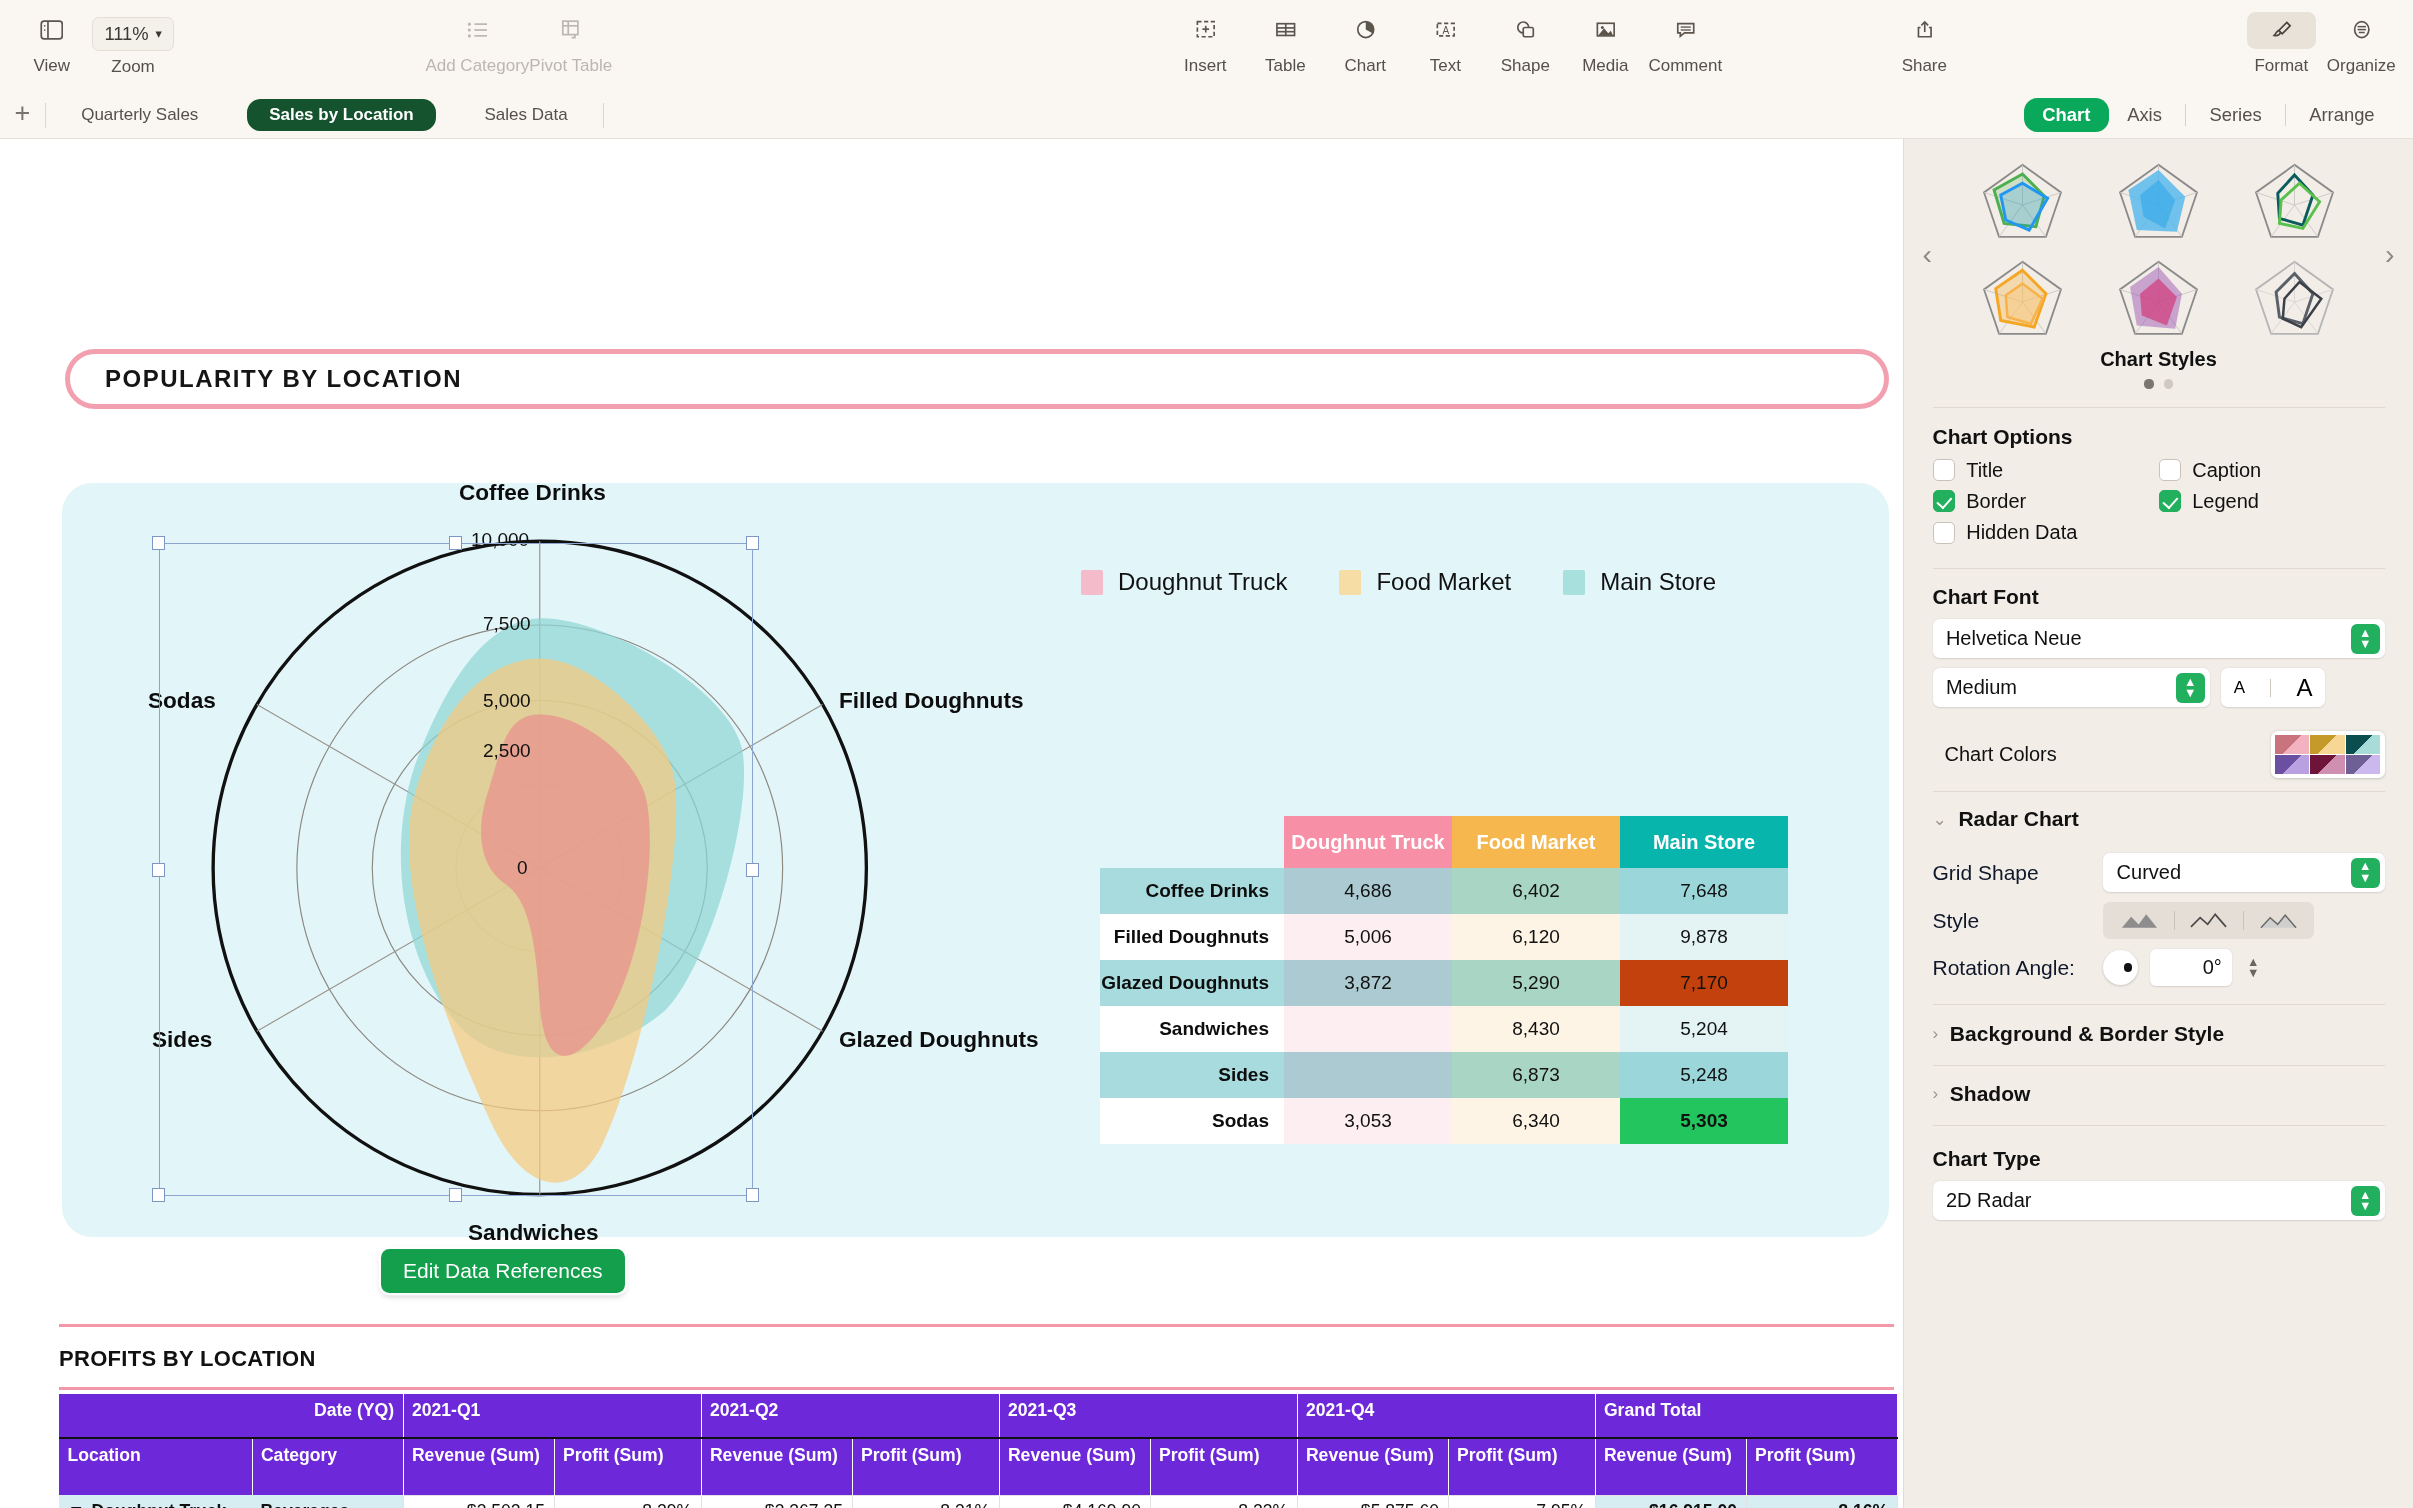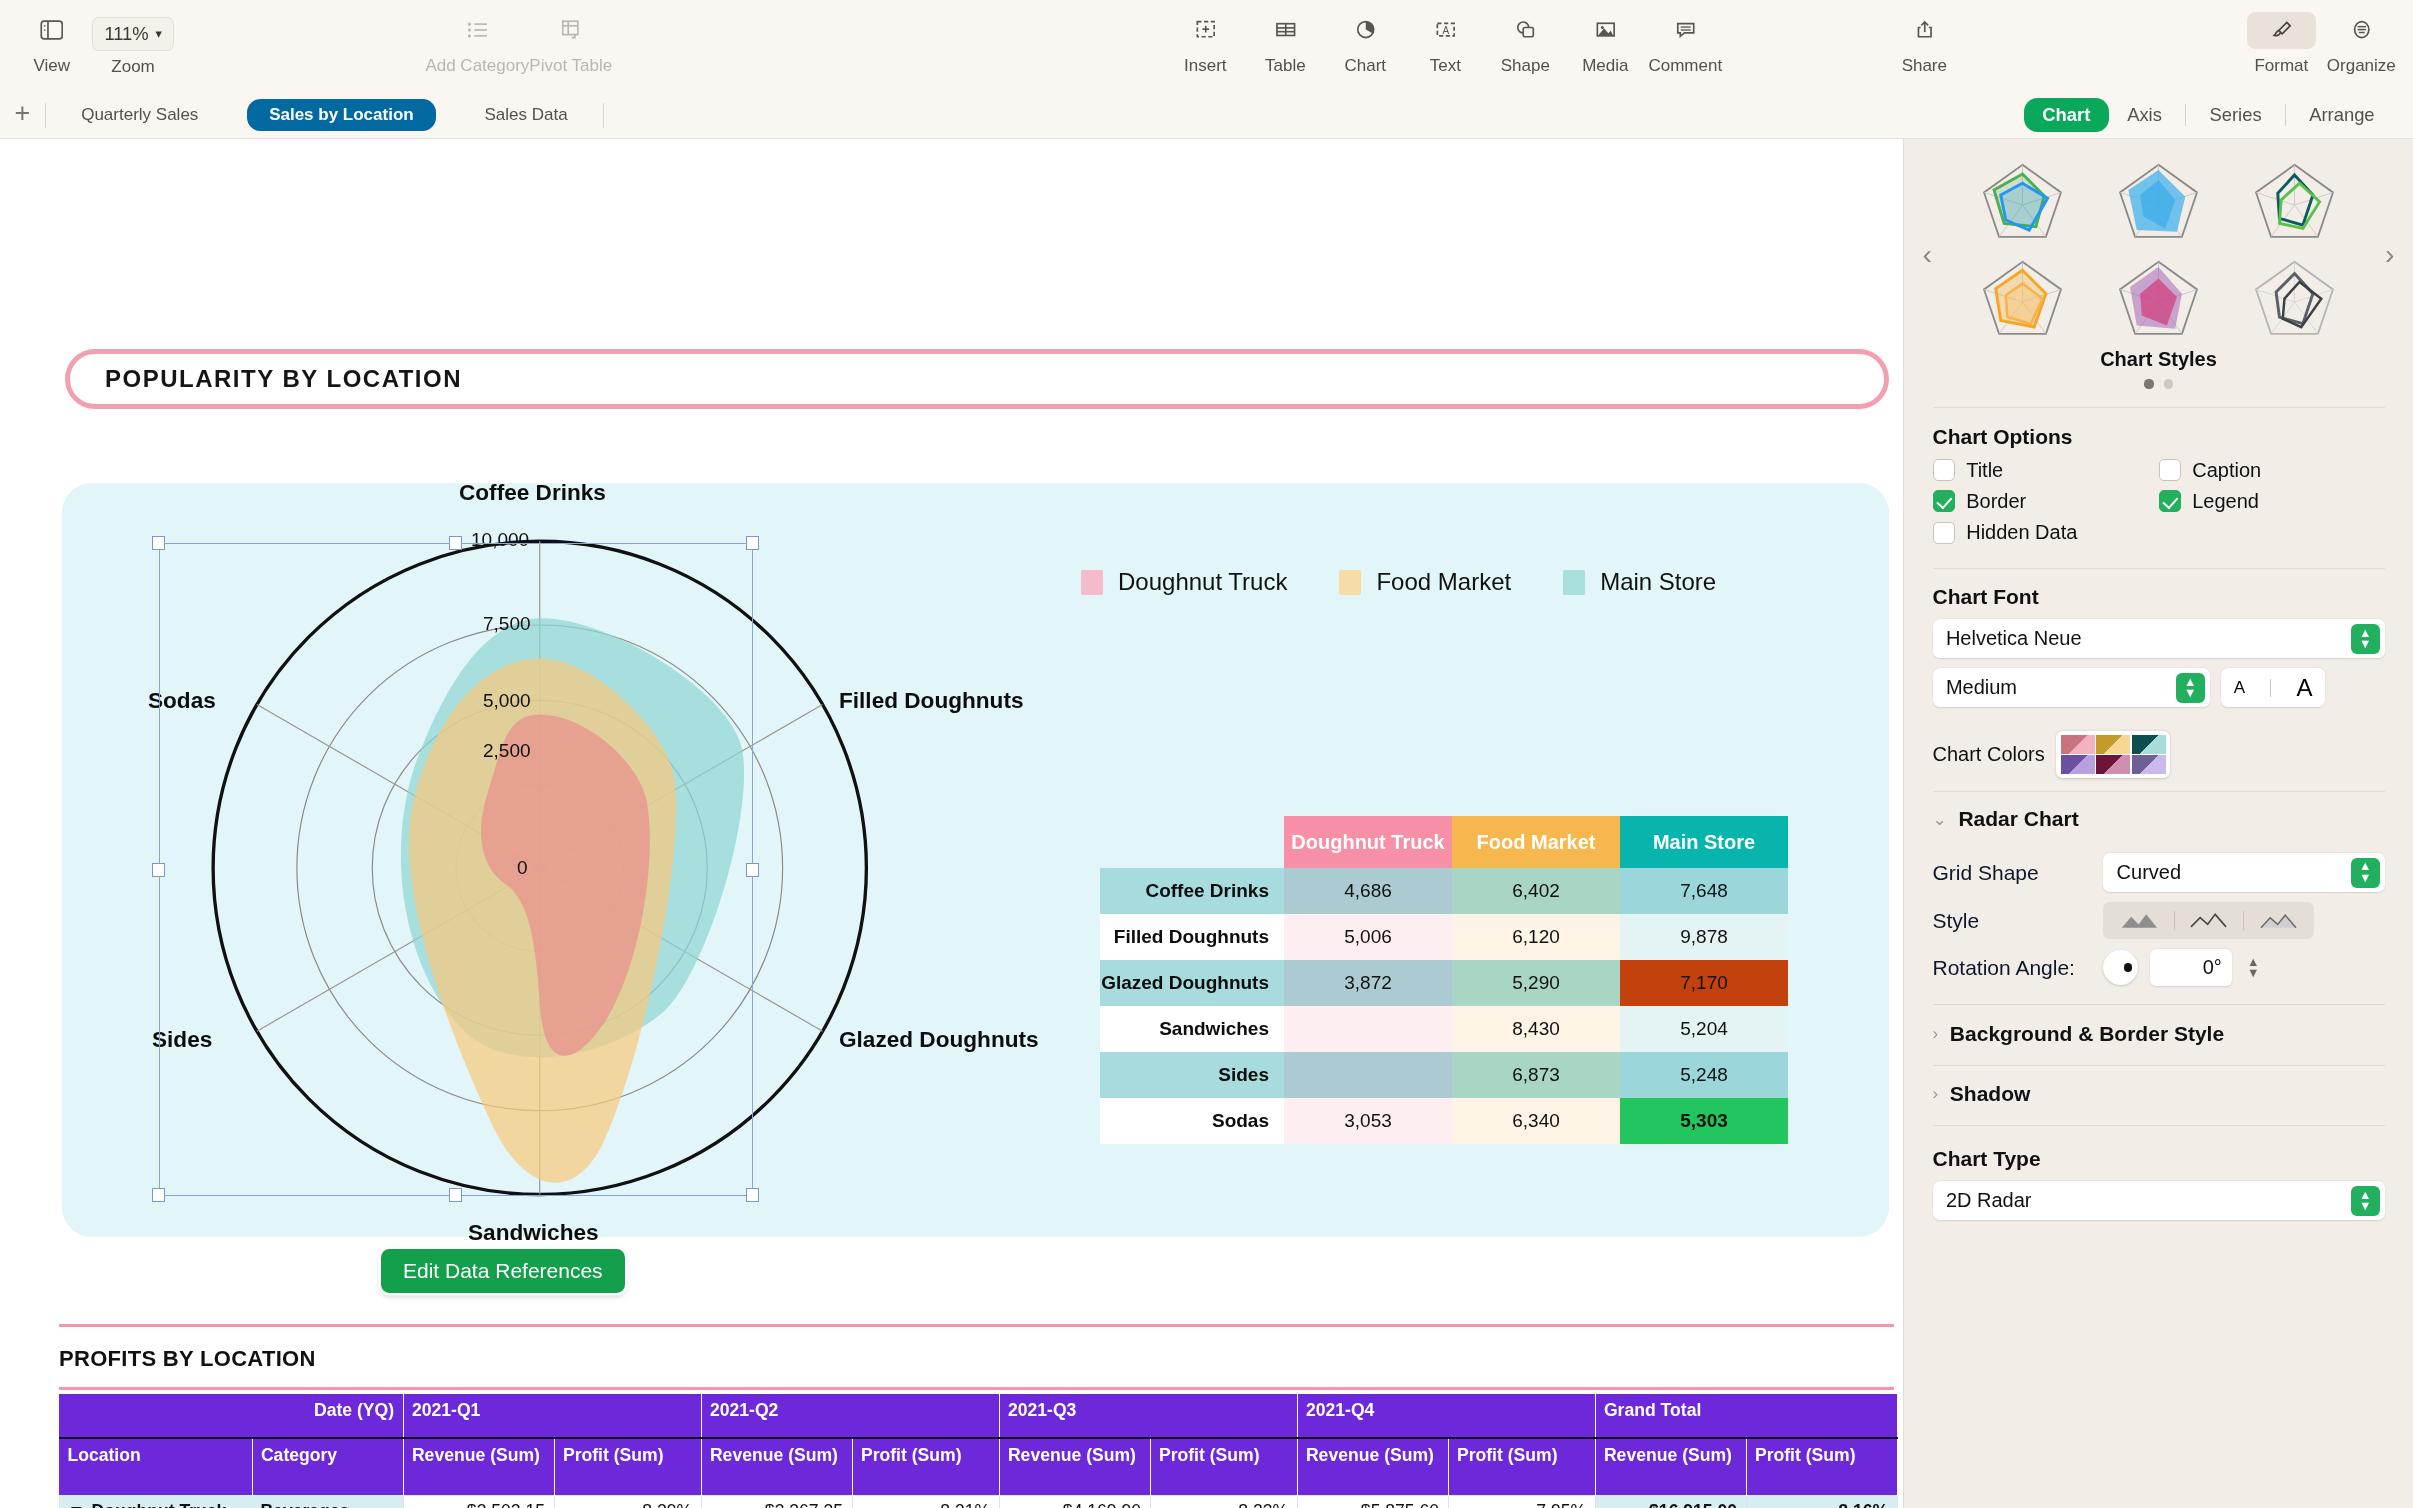--- a/index.html
+++ b/index.html
@@ -35,21 +35,21 @@
   .tabbar {
     height: 47px; background: #faf7f3; display: flex; align-items: center;
     border-bottom: 0.8px solid #e6e0d8; flex: 0 0 47px; position: relative;
   }
   .tab-plus { width: 45px; text-align: center; font-size: 27px; color: #7a736b; line-height: 1; padding-bottom:3.4px;}
   .tab-sep { width: 0.8px; height: 25px; background: #ddd6cd; }
   .sheet-tab {
     padding: 5.9px 22px; font-size: 17px; color: #55504a; border-radius: 13.4px;
     margin: 0 13.4px; white-space: nowrap;
   }
-  .sheet-tab.active { background: #0369a1; color: #fff; font-weight: 600; }
+  .sheet-tab.active { background: #14532d; color: #fff; font-weight: 600; }
   .tabbar-right { margin-left: auto; display: flex; align-items: center; padding-right: 20px; }
   .insp-tab { padding: 5.9px 18.4px; font-size: 18.4px; color: #55504a; border-radius: 13.4px; }
   .insp-tab.active { background: #0aa85a; color: #fff; font-weight: 600; }
   .insp-sep { width: 0.8px; height: 22px; background: #d8d1c8; margin: 0 5px; }
 
   
   .body { flex: 1; display: flex; min-height: 0; }
   .canvas { flex: 1; position: relative; background: #ffffff; overflow: hidden; }
 
   
@@ -696,21 +696,21 @@
           <span>Medium</span>
           <span class="stepper">▲<br>▼</span>
         </div>
         <div class="aa-box">
           <span class="sm">A</span>
           <span class="aa-div"></span>
           <span class="lg">A</span>
         </div>
       </div>
 
-      <div class="row-ctl" style="margin-top:23.5px; justify-content:flex-start;">
+      <div class="row-ctl" style="margin-top:23.5px; justify-content:space-between;margin-left:12px;">
         <span class="lbl">Chart Colors</span>
         <div class="swatch-box">
           <div class="swatch" style="background:linear-gradient(135deg,#c9737f 50%,#f2b2c0 50%);"></div>
           <div class="swatch" style="background:linear-gradient(135deg,#c49a2a 50%,#f7d795 50%);"></div>
           <div class="swatch" style="background:linear-gradient(135deg,#0c4d4f 50%,#a8dcd8 50%);"></div>
           <div class="swatch" style="background:linear-gradient(135deg,#6b4fa0 50%,#b9a0e0 50%);"></div>
           <div class="swatch" style="background:linear-gradient(135deg,#6d1438 50%,#cf8fb0 50%);"></div>
           <div class="swatch" style="background:linear-gradient(135deg,#6e5f94 50%,#cbb8ec 50%);"></div>
         </div>
       </div>

